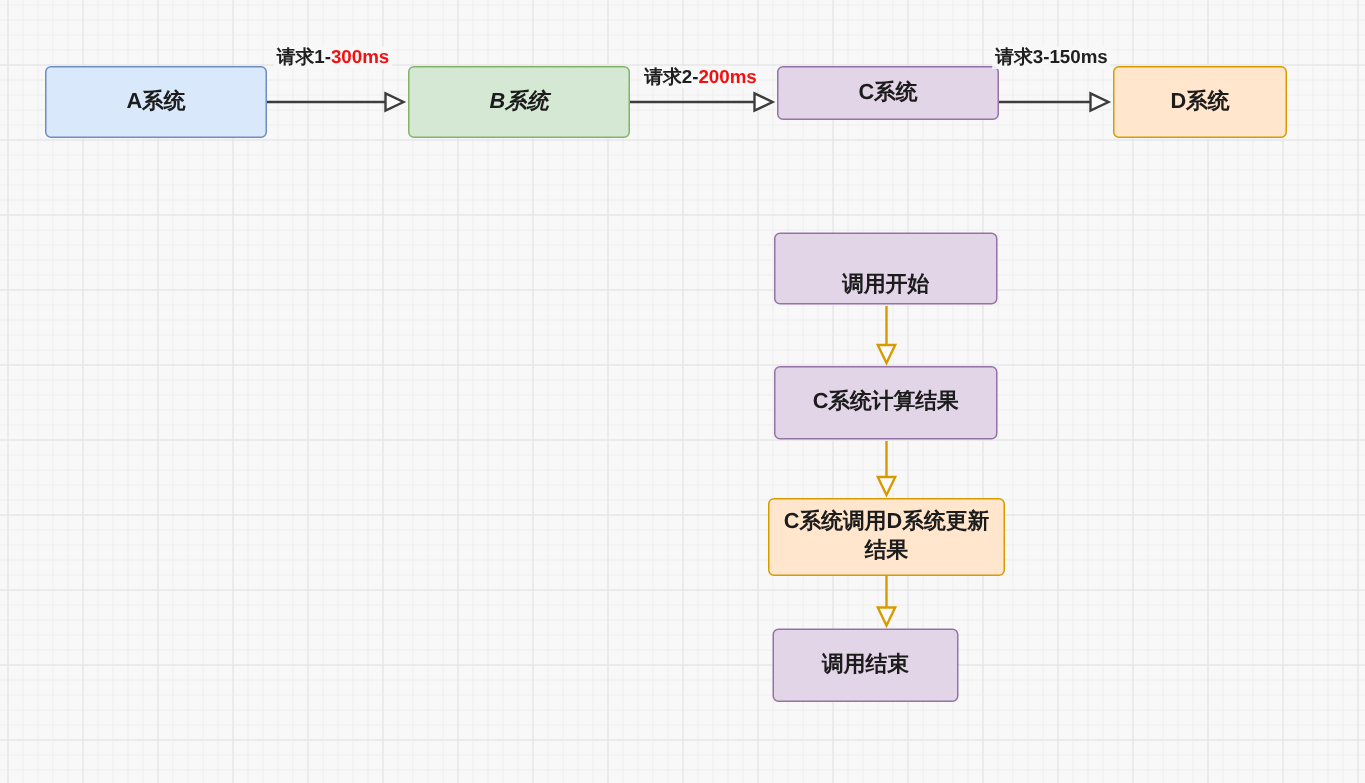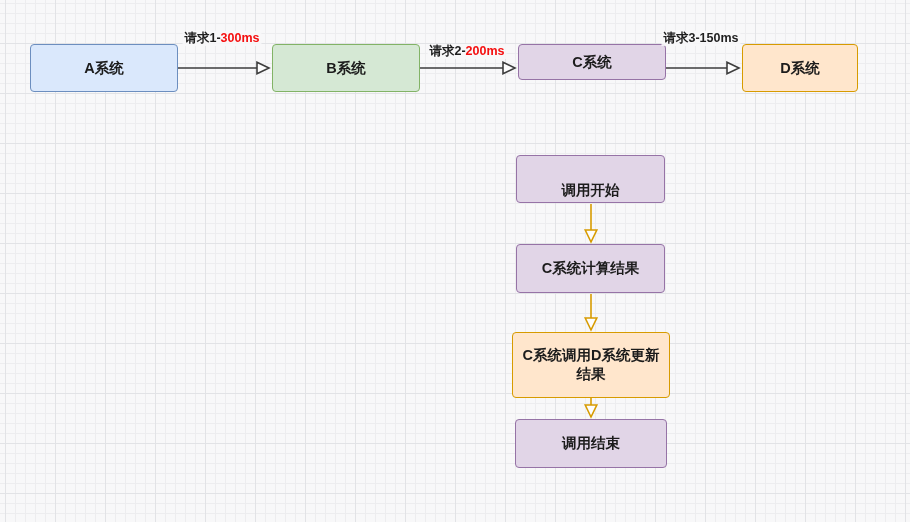--- a/index.html
+++ b/index.html
@@ -89,21 +89,21 @@
     </g>
     <g style="stroke: rgb(215, 155, 0);">
       <line x1="591" y1="383" x2="591" y2="405"></line>
       <polygon points="585.2,405 591,417 596.8,405"></polygon>
     </g>
   </svg>
 
   <div class="node" style="left: 30px; top: 44px; width: 148px; height: 48px; background-color: rgb(218, 232, 252); border-color: rgb(108, 142, 191);">
     <span>A系统</span>
   </div>
-  <div class="node" style="left: 272px; top: 44px; width: 148px; height: 48px; background-color: rgb(213, 232, 212); border-color: rgb(130, 179, 102);">
+  <div class="node" style="left: 272px; top: 44px; width: 148px; height: 48px; background-color: rgb(213, 232, 212); border-color: rgb(130, 179, 102); font-style: italic;">
     <span>B系统</span>
   </div>
   <div class="node" style="left: 518px; top: 44px; width: 148px; height: 36px; background-color: rgb(225, 213, 231); border-color: rgb(150, 115, 166);">
     <span>C系统</span>
   </div>
   <div class="node" style="left: 742px; top: 44px; width: 116px; height: 48px; background-color: rgb(255, 230, 204); border-color: rgb(215, 155, 0);">
     <span>D系统</span>
   </div>
 
   <div class="edge-label" style="left:222px;top:31px">
@@ -115,20 +115,20 @@
   <div class="edge-label" style="left:701px;top:31px">
     <span>请求3-</span><span style="color: rgb(31, 31, 31);">150ms</span>
   </div>
 
   <div class="node" style="left: 516px; top: 155px; width: 149px; height: 48px; background-color: rgb(225, 213, 231); border-color: rgb(150, 115, 166); align-items: flex-end;">
     <span>调用开始</span>
   </div>
   <div class="node" style="left: 516px; top: 244px; width: 149px; height: 49px; background-color: rgb(225, 213, 231); border-color: rgb(150, 115, 166);">
     <span>C系统计算结果</span>
   </div>
-  <div class="node" style="left: 512px; top: 332px; width: 158px; height: 66px; background-color: rgb(255, 230, 204); border-color: rgb(215, 155, 0); align-items: center;">
+  <div class="node" style="left: 512px; top: 332px; width: 158px; height: 52px; background-color: rgb(255, 230, 204); border-color: rgb(215, 155, 0); align-items: center;">
     <span>C系统调用D系统更新结果</span>
   </div>
-  <div class="node" style="left: 515px; top: 419px; width: 152px; height: 49px; background-color: rgb(225, 213, 231); border-color: rgb(150, 115, 166);">
+  <div class="node" style="left: 515px; top: 419px; width: 124px; height: 49px; background-color: rgb(225, 213, 231); border-color: rgb(150, 115, 166);">
     <span>调用结束</span>
   </div>
 
 </div>
 
 </body></html>

